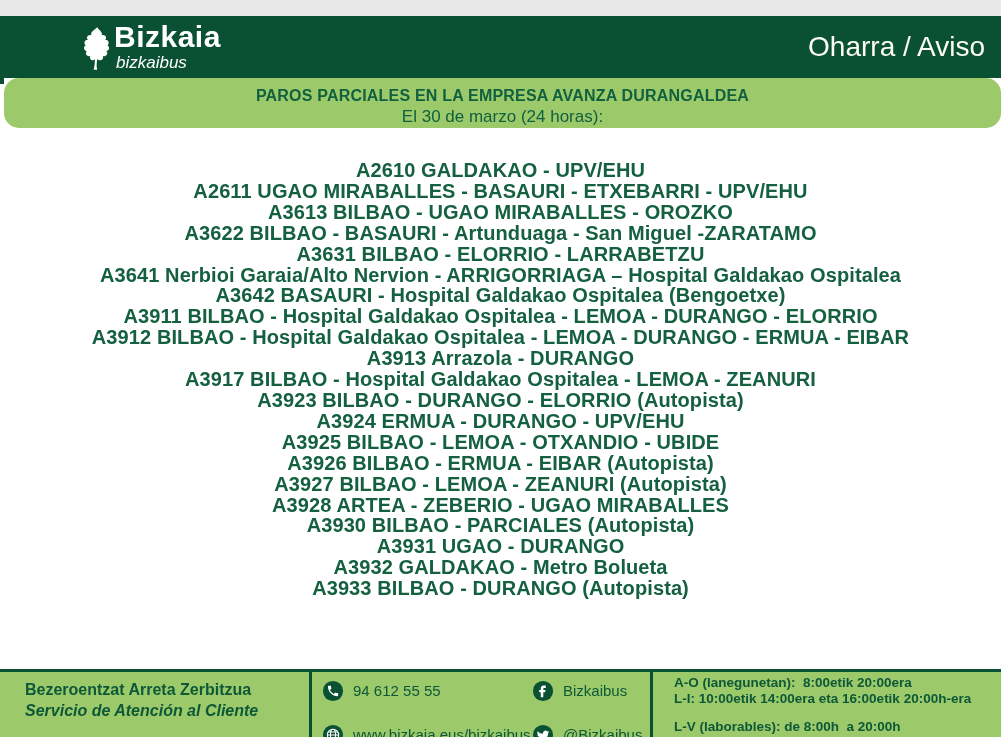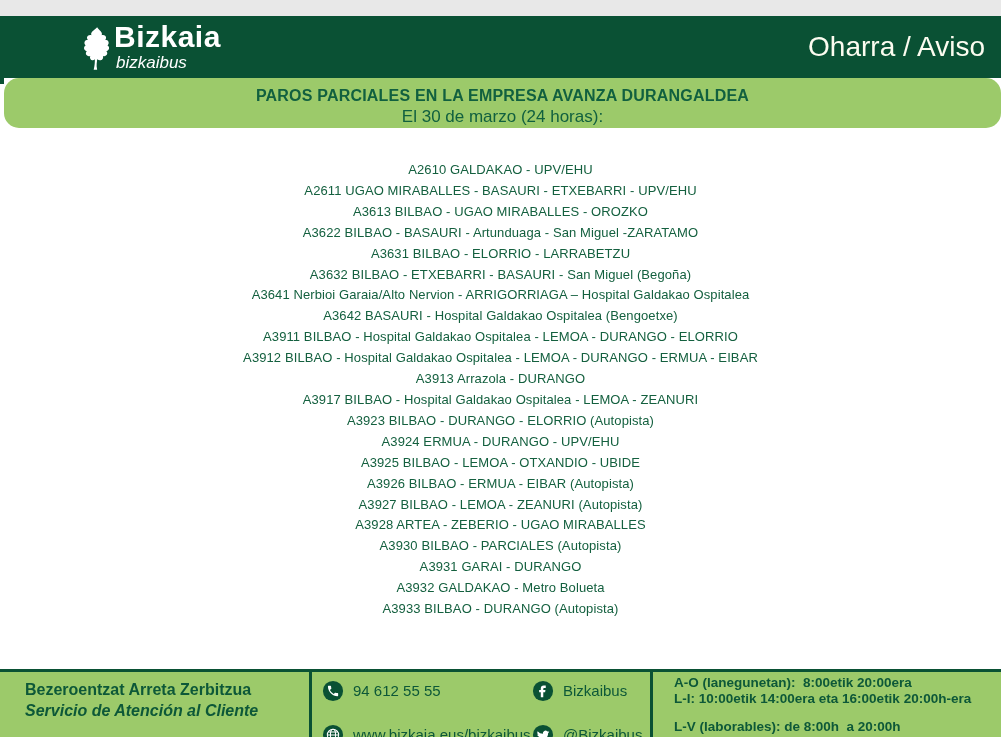--- a/index.html
+++ b/index.html
@@ -48,21 +48,21 @@
   .banner-line2 {
     color:#11603f; font-size:17px; font-weight:400; line-height:22px;
   }
 
   
   .body-area {
     position:absolute; top:112px; left:0; width:1001px; height:541px; background:#ffffff;
   }
   .route-list { padding-top:32px; text-align:center; }
   .route-line {
-    color:#14603f; font-size:13px; font-weight:400; line-height:20.9px; letter-spacing:0.1px;
+    color:#14603f; font-size:20px; font-weight:700; line-height:20.9px; letter-spacing:0.1px;
     white-space:pre-wrap;
   }
 
   
   .footer-sep {
     position:absolute; top:653px; left:0; width:1001px; height:3px; background:#0a5134;
   }
   .footer {
     position:absolute; top:656px; left:0; width:1001px; height:70px;
     background:#9cca6a; display:flex;
@@ -117,35 +117,34 @@
     </div>
   </div>
 
   <div class="body-area">
     <div class="route-list">
         <div class="route-line">A2610 GALDAKAO - UPV/EHU</div>
         <div class="route-line">A2611 UGAO MIRABALLES - BASAURI - ETXEBARRI - UPV/EHU</div>
         <div class="route-line">A3613 BILBAO - UGAO MIRABALLES - OROZKO</div>
         <div class="route-line">A3622 BILBAO - BASAURI - Artunduaga - San Miguel -ZARATAMO</div>
         <div class="route-line">A3631 BILBAO - ELORRIO - LARRABETZU</div>
-        <div class="route-line">A3632 BILBAO - ETXEBARRI - BASAURI - San Miguel (Begoña)</div>
         <div class="route-line">A3641 Nerbioi Garaia/Alto Nervion - ARRIGORRIAGA – Hospital Galdakao Ospitalea</div>
         <div class="route-line">A3642 BASAURI - Hospital Galdakao Ospitalea (Bengoetxe)</div>
         <div class="route-line">A3911 BILBAO - Hospital Galdakao Ospitalea - LEMOA - DURANGO - ELORRIO</div>
         <div class="route-line">A3912 BILBAO - Hospital Galdakao Ospitalea - LEMOA - DURANGO - ERMUA - EIBAR</div>
         <div class="route-line">A3913 Arrazola - DURANGO</div>
         <div class="route-line">A3917 BILBAO - Hospital Galdakao Ospitalea - LEMOA - ZEANURI</div>
         <div class="route-line">A3923 BILBAO - DURANGO - ELORRIO (Autopista)</div>
         <div class="route-line">A3924 ERMUA - DURANGO - UPV/EHU</div>
         <div class="route-line">A3925 BILBAO - LEMOA - OTXANDIO - UBIDE</div>
         <div class="route-line">A3926 BILBAO - ERMUA - EIBAR (Autopista)</div>
         <div class="route-line">A3927 BILBAO - LEMOA - ZEANURI (Autopista)</div>
         <div class="route-line">A3928 ARTEA - ZEBERIO - UGAO MIRABALLES</div>
         <div class="route-line">A3930 BILBAO - PARCIALES (Autopista)</div>
-        <div class="route-line">A3931 GARAI - DURANGO</div>
+        <div class="route-line">A3931 UGAO - DURANGO</div>
         <div class="route-line">A3932 GALDAKAO - Metro Bolueta</div>
         <div class="route-line">A3933 BILBAO - DURANGO (Autopista)</div>
       </div>
   </div>
 
   <div class="footer-sep"></div>
   <div class="footer">
 
     <div class="f-col1">
       <div class="svc-eu">Bezeroentzat Arreta Zerbitzua</div>

